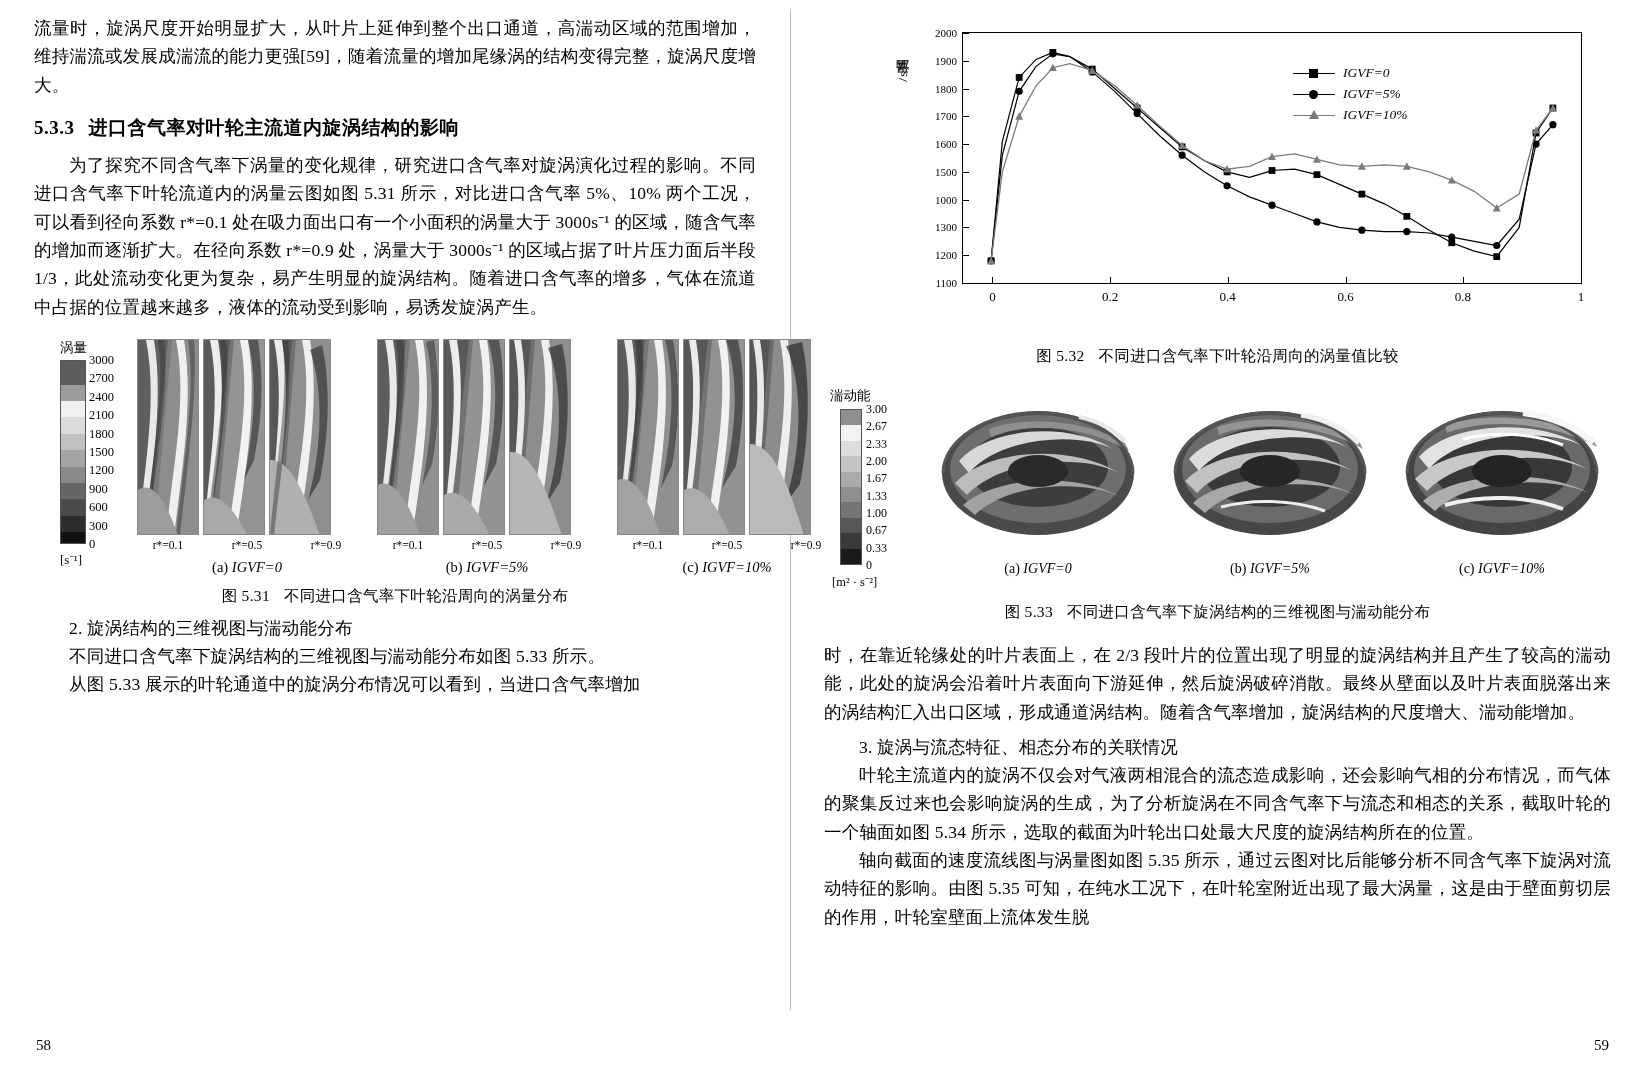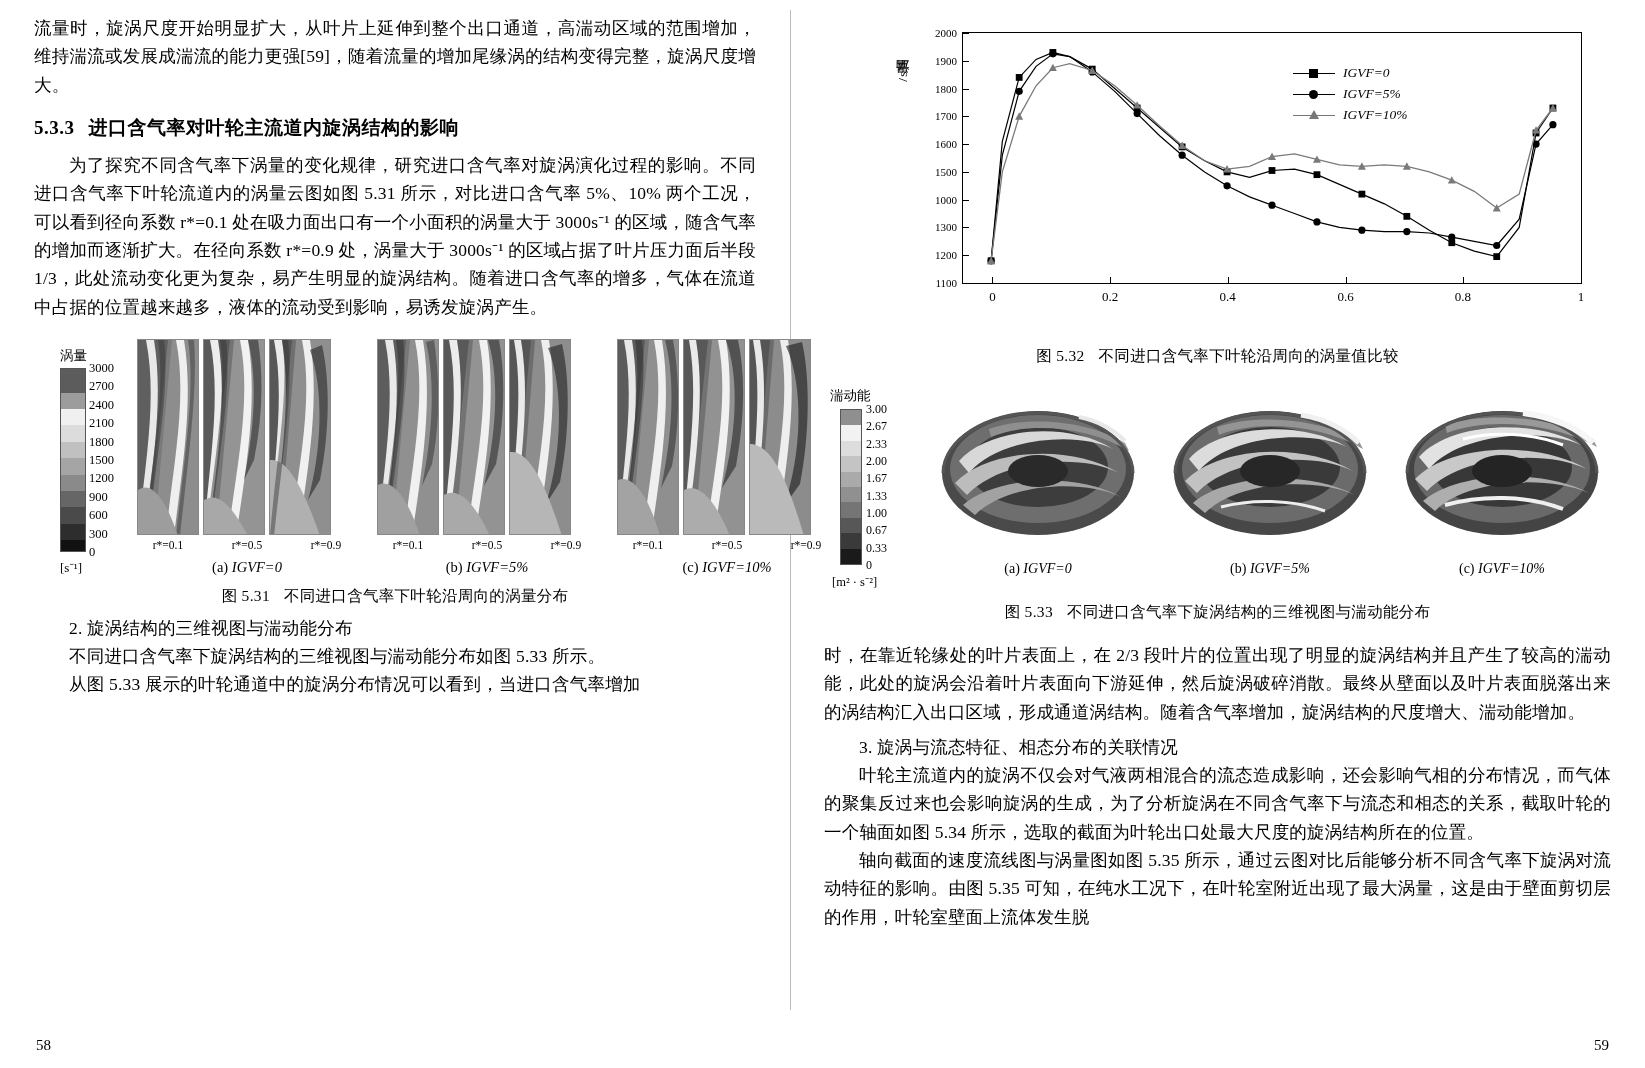--- a/index.html
+++ b/index.html
@@ -52,21 +52,21 @@
   }
   .folio-left { left:36px; }
   .folio-right { right:36px; }
   .fig-caption {
     text-align:center; font-size:15.5px; margin-top:10px; letter-spacing:0.3px;
   }
   .fig-caption .cn { margin-right:14px; }
 
   
   .fig31 { margin:18px 0 0 0; position:relative; }
-  .fig31-inner { display:flex; align-items:flex-end; justify-content:flex-start; padding-left:8px;}
+  .fig31-inner { display:flex; justify-content:flex-start; padding-left:8px;}
   .cbar-block { width:96px; position:relative; }
   .cbar-title { font-size:13.5px; text-align:left; margin-left:18px; margin-bottom:3px;}
   .cbar-wrap { display:flex; }
   .cbar {
     width:26px; height:184px; margin-left:18px;
     border:1px solid #555;
     background:linear-gradient(to top,
       #111 0%, #111 6%,
       #2d2d2d 6%, #2d2d2d 15%,
       #4a4a4a 15%, #4a4a4a 24%,

